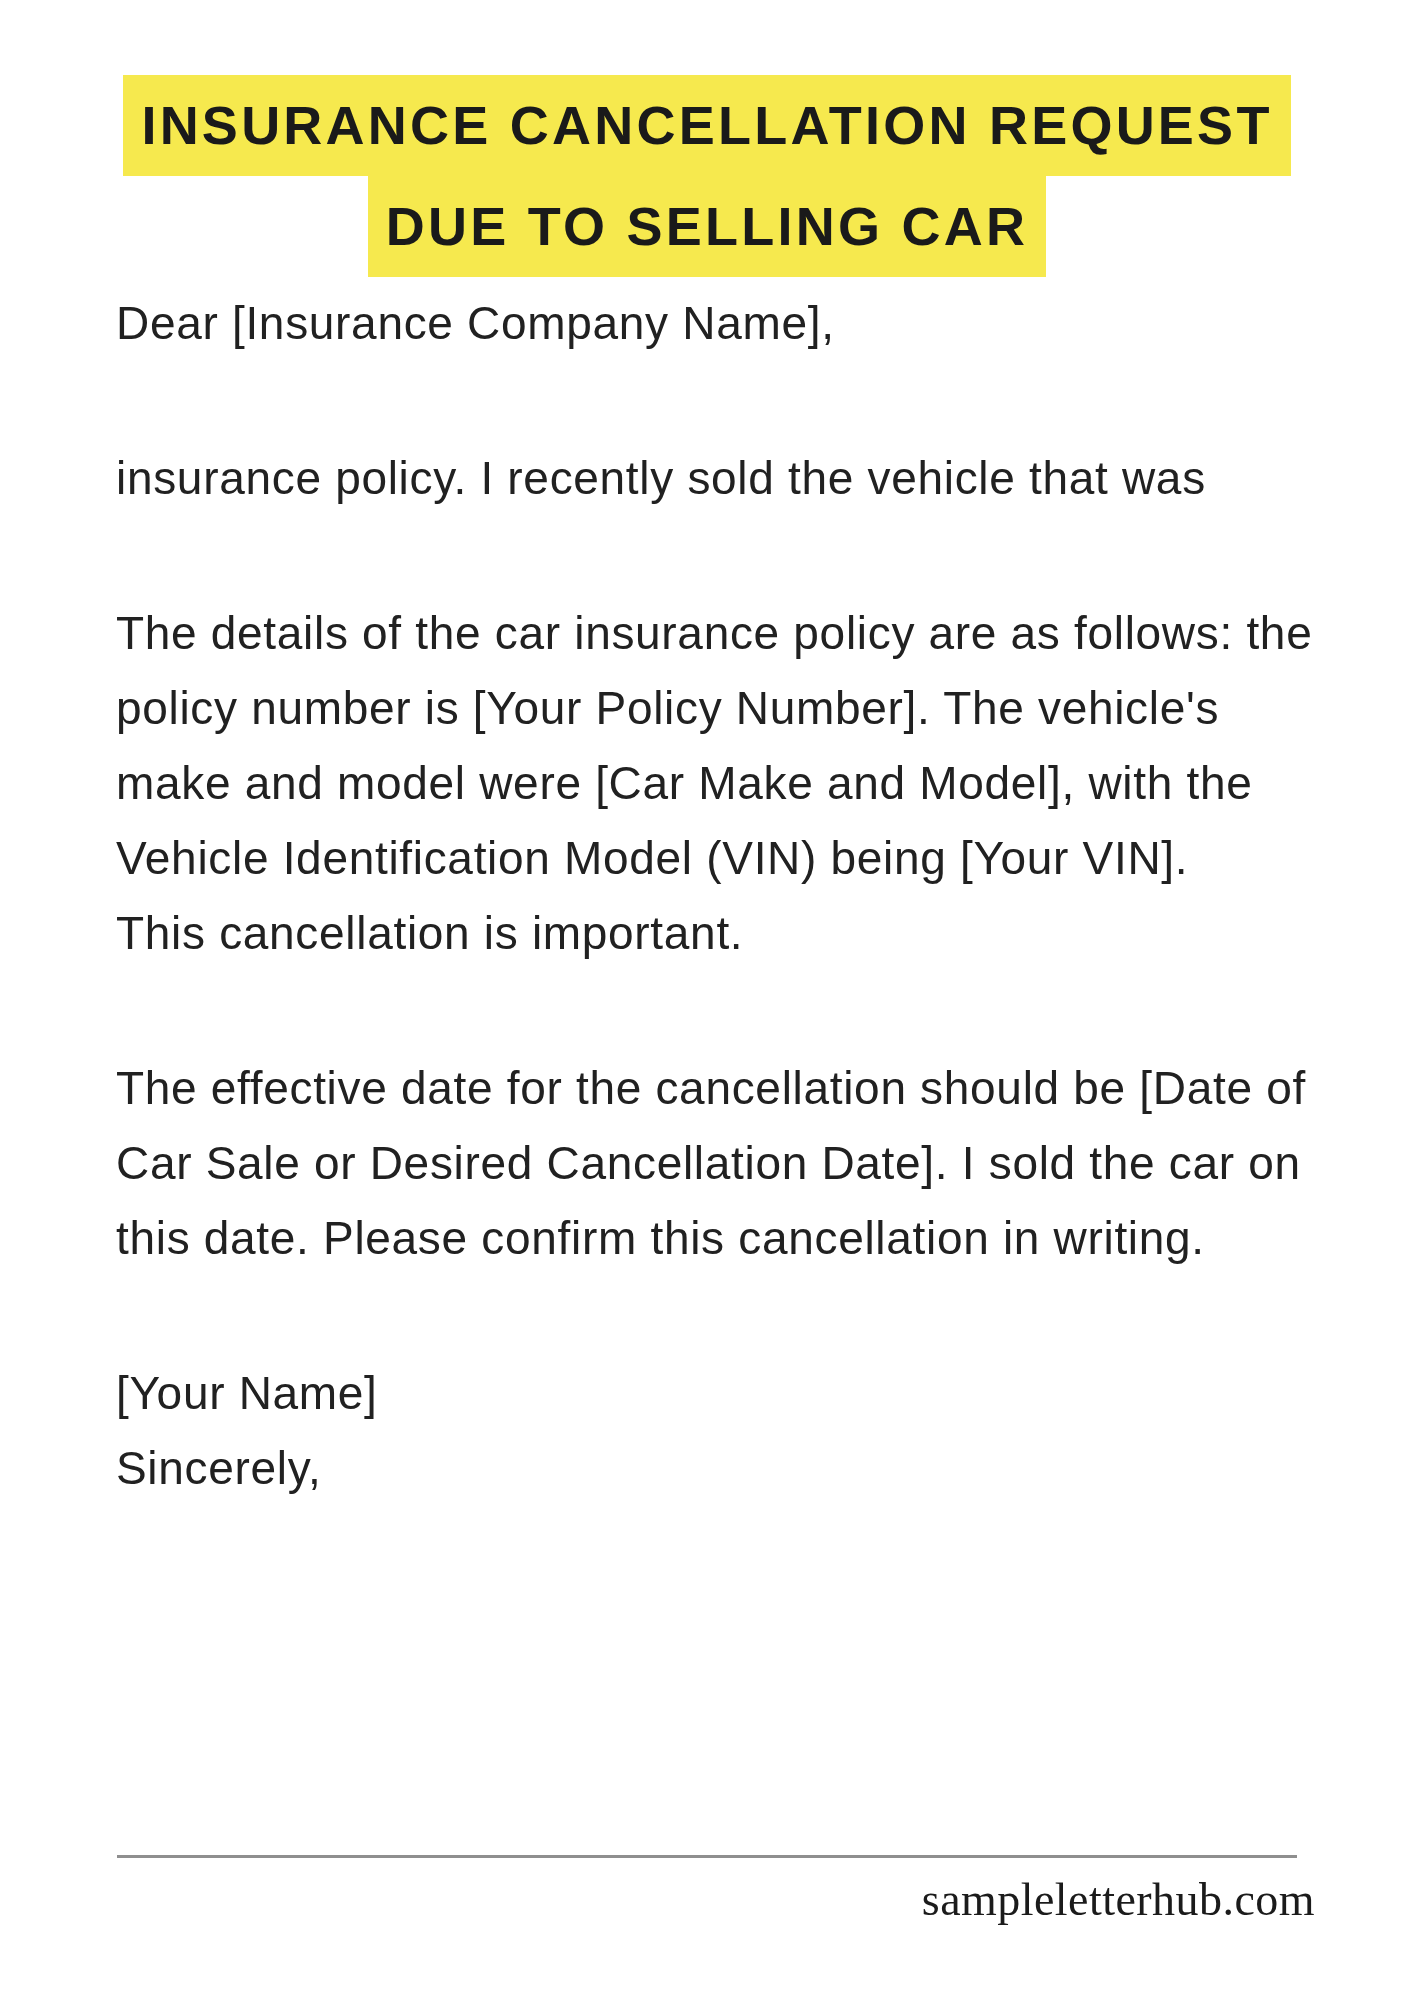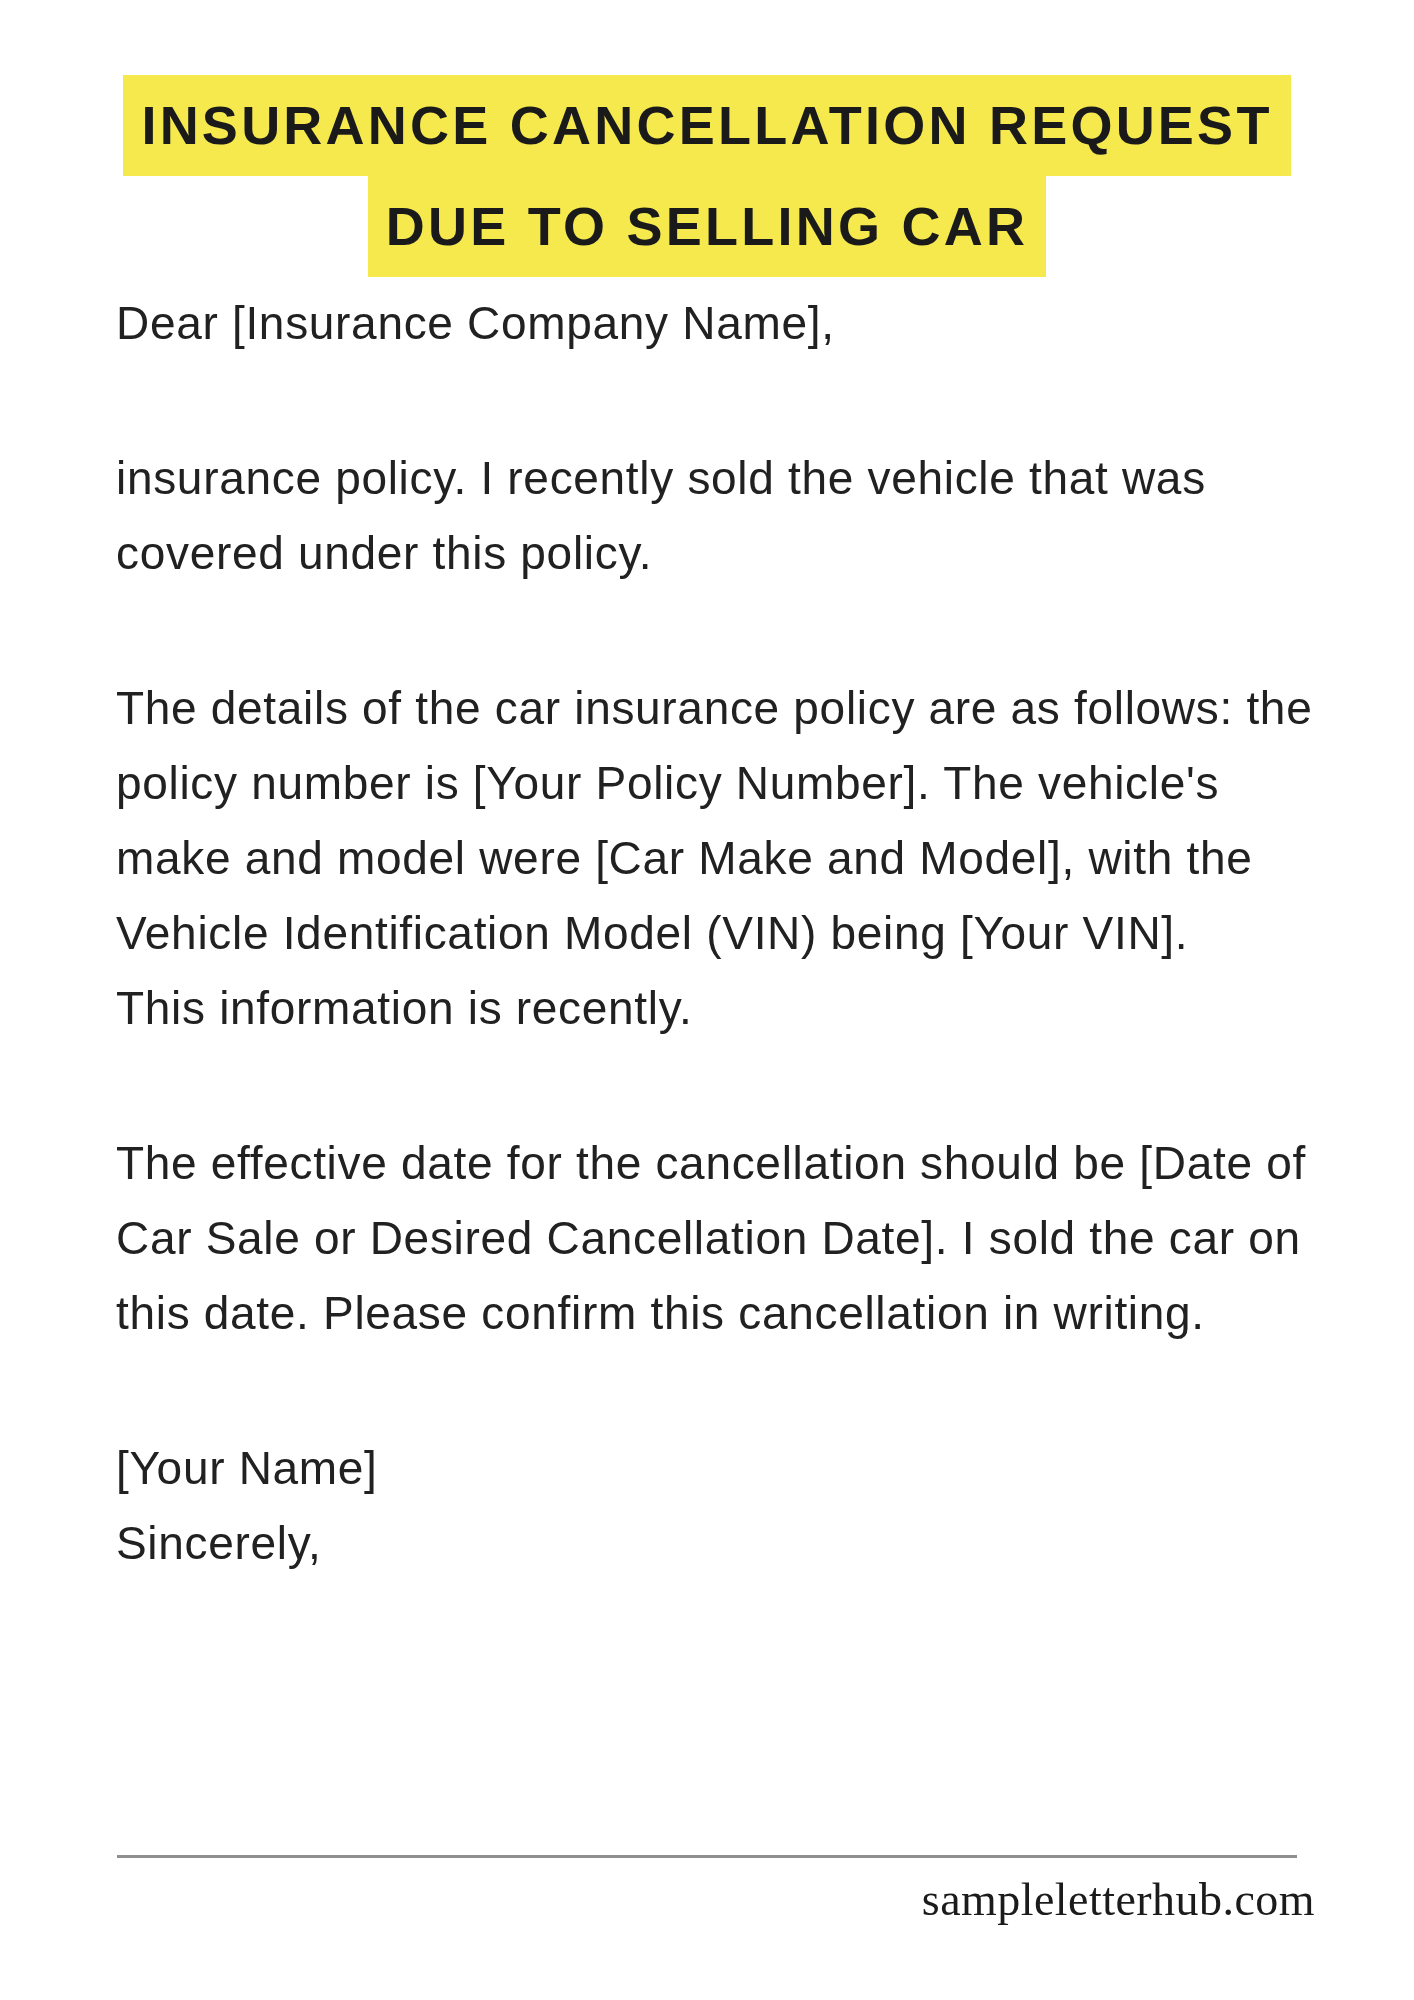--- a/index.html
+++ b/index.html
@@ -96,29 +96,28 @@
   </header>
 
   <main class="letter-body">
 
     <p>
       <span class="line">Dear [Insurance Company Name],</span>
     </p>
 
     <p>
       <span class="line">insurance policy. I recently sold the vehicle that was</span>
-      <span class="line">covered under this policy.</span>
     </p>
 
     <p>
       <span class="line">The details of the car insurance policy are as follows: the</span>
       <span class="line">policy number is [Your Policy Number]. The vehicle's</span>
       <span class="line">make and model were [Car Make and Model], with the</span>
       <span class="line">Vehicle Identification Model (VIN) being [Your VIN].</span>
-      <span class="line">This information is recently.</span>
+      <span class="line">This cancellation is important.</span>
     </p>
 
     <p>
       <span class="line">The effective date for the cancellation should be [Date of</span>
       <span class="line">Car Sale or Desired Cancellation Date]. I sold the car on</span>
       <span class="line">this date. Please confirm this cancellation in writing.</span>
     </p>
 
     <p>
       <span class="line">[Your Name]</span>

